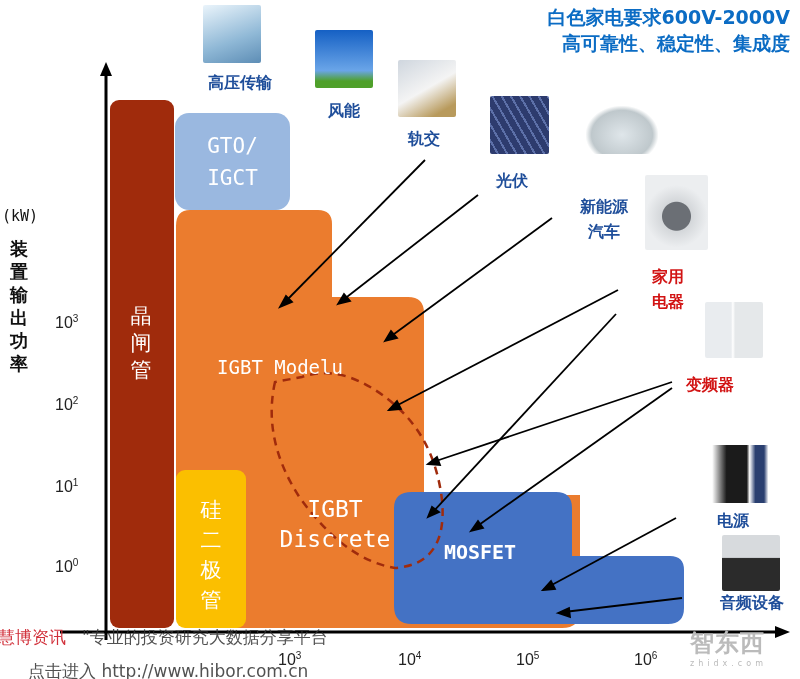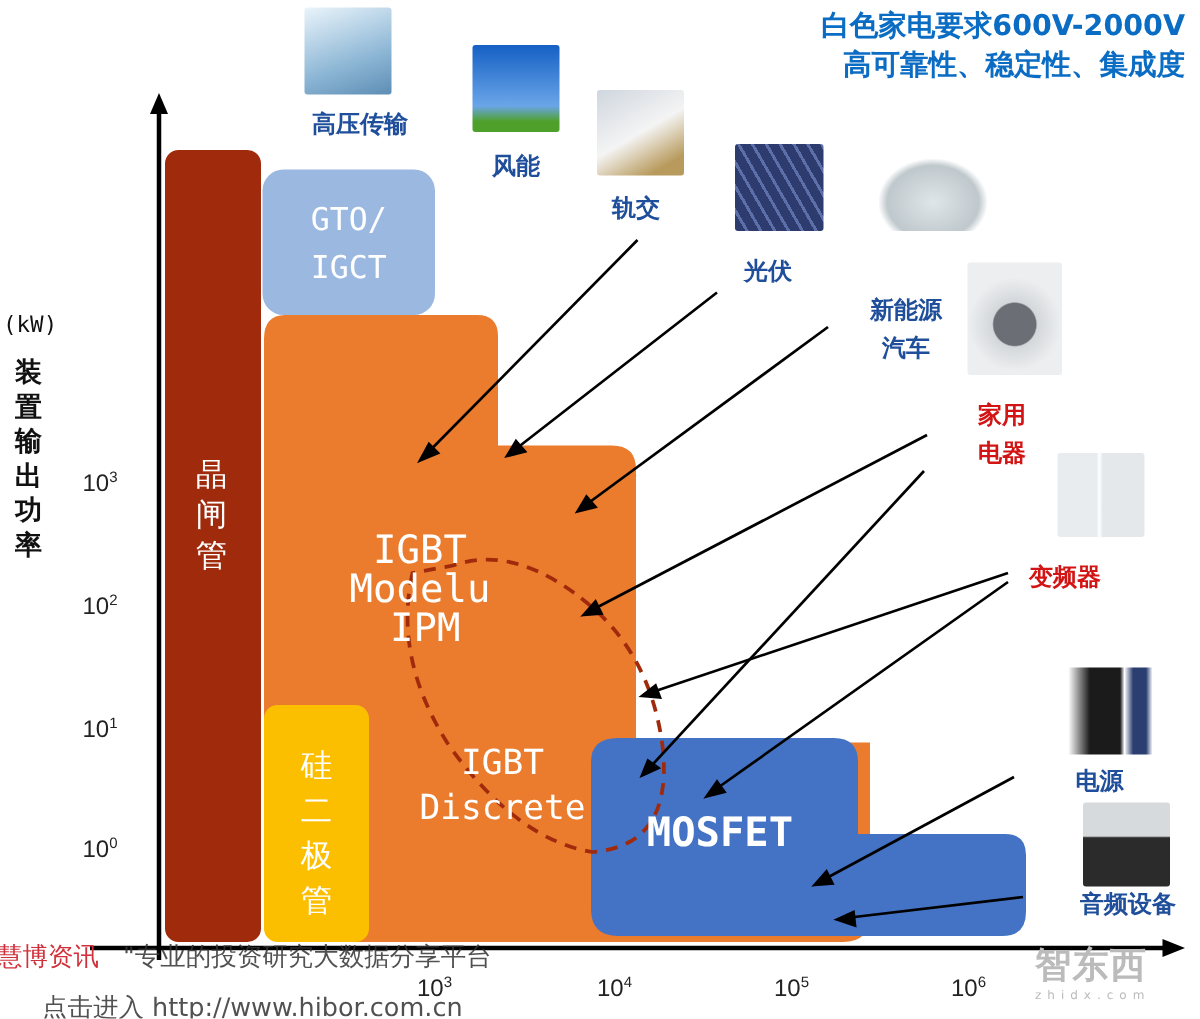--- a/index.html
+++ b/index.html
@@ -80,30 +80,29 @@
       <polygon points="428,464 440,465 437,457"></polygon>
     <line x1="672" y1="388" x2="476" y2="527"></line>
       <polygon points="471,531 483,528 478,521"></polygon>
     <line x1="676" y1="518" x2="548" y2="587"></line>
       <polygon points="543,590 555,589 551,581"></polygon>
     <line x1="682" y1="598" x2="564" y2="612"></line>
       <polygon points="558,613 570,617 569,608"></polygon>
   </g>
 </svg>
 
-<div class="blabel" style="left:205px;top:354px;width:150px;font-size:26px;line-height:26px;">
+<div class="blabel" style="left:205px;top:354px;width:150px;font-size:19px;line-height:26px;">
   <div>IGBT Modelu</div>
-  <div style="text-align:left;padding-left:55px;">IPM</div>
 </div>
 <div class="blabel" style="left:270px;top:494px;width:130px;font-size:23px;line-height:30px;">
   <div>IGBT</div>
   <div>Discrete</div>
 </div>
 <div class="blabel" style="left:198px;top:495px;width:26px;font-size:21px;line-height:30px;font-family:'DejaVu Serif',serif;">硅二极管</div>
-<div class="blabel" style="left:430px;top:540px;width:100px;font-size:27px;font-weight:bold;">MOSFET</div>
+<div class="blabel" style="left:430px;top:540px;width:100px;font-size:20px;font-weight:bold;">MOSFET</div>
 
 <div class="pic" style="left:203px;top:5px;width:58px;height:58px;background:linear-gradient(160deg,#eaf4fb,#8fb8d6 60%,#5d8db5);"></div>
 <div class="pic" style="left:315px;top:30px;width:58px;height:58px;background:linear-gradient(180deg,#1560c4,#6aa5e8 70%,#4fa02a 88%);"></div>
 <div class="pic" style="left:398px;top:60px;width:58px;height:57px;background:linear-gradient(150deg,#cfd6de,#f4f4f4 50%,#b89a5c 85%);"></div>
 <div class="pic" style="left:490px;top:96px;width:59px;height:58px;background:repeating-linear-gradient(60deg,#2d3b6e 0 6px,#5c6fa8 6px 8px);"></div>
 <div class="pic" style="left:586px;top:106px;width:72px;height:48px;background:radial-gradient(ellipse at 50% 60%,#dfe6ea,#bfc8cc 60%,#fff 72%);"></div>
 <div class="pic" style="left:645px;top:175px;width:63px;height:75px;background:radial-gradient(circle at 50% 55%,#6b6f75 14px,#d4d7da 15px,#eceef0 60%);"></div>
 <div class="pic" style="left:705px;top:302px;width:58px;height:56px;background:linear-gradient(90deg,#e9ecef 45%,#fff 48%,#e5e8ea 52%);"></div>
 <div class="pic" style="left:705px;top:445px;width:72px;height:58px;background:linear-gradient(90deg,#fff 10%,#1b1b1b 30% 58%,#fff 62%,#2a3f70 70% 82%,#fff 88%);"></div>
 <div class="pic" style="left:722px;top:535px;width:58px;height:56px;background:linear-gradient(180deg,#d7dadd 40%,#2b2b2b 42%);"></div>

